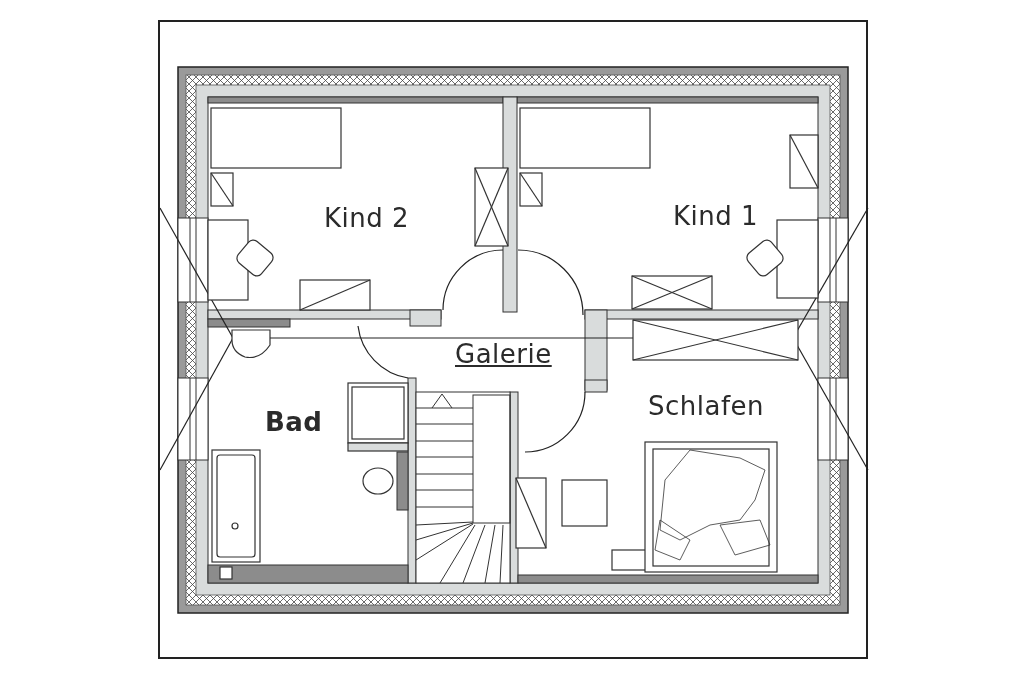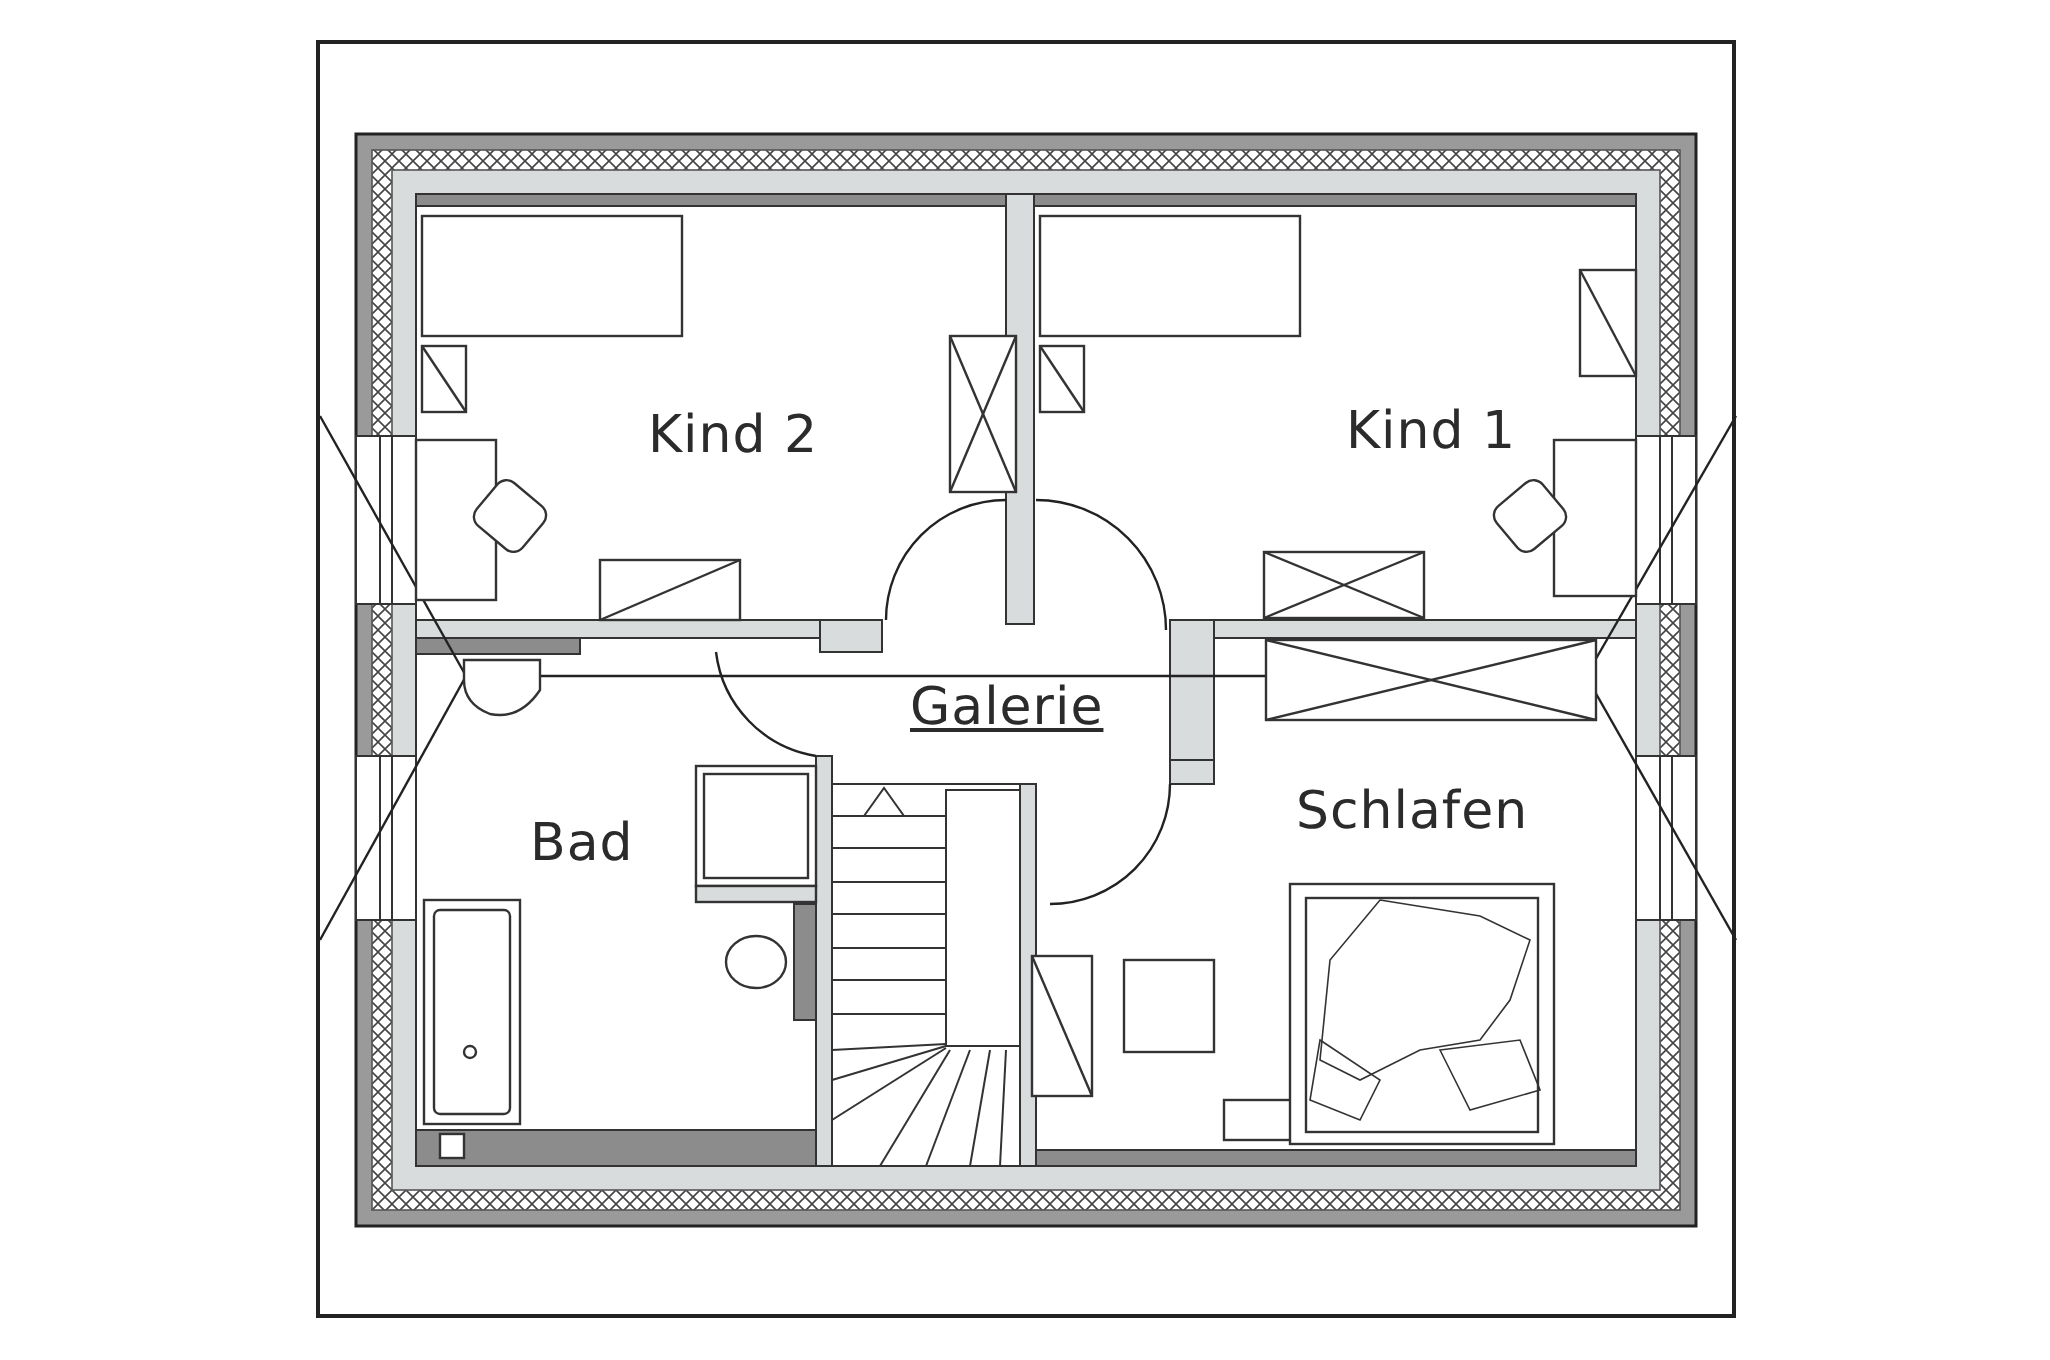--- a/index.html
+++ b/index.html
@@ -152,14 +152,14 @@
     <line x1="463" y1="583" x2="485" y2="525"></line>
       <line x1="485" y1="583" x2="495" y2="525"></line>
     <line x1="500" y1="583" x2="503" y2="525"></line>
     <path d="M432,408 L442,394 L452,408"></path>
   </g>
 </svg>
 
 <div class="room-label" style="left:324px; top:203px;">Kind 2</div>
 <div class="room-label" style="left:625px; top:201px;margin-left:48px;">Kind 1</div>
 <div class="room-label" style="left:455px; top:339px;text-decoration:underline;">Galerie</div>
-<div class="room-label" style="left:265px; top:407px;">Bad</div>
+<div class="room-label" style="left:265px; top:407px;font-weight:bold;">Bad</div>
 <div class="room-label" style="left:648px; top:391px;">Schlafen</div>
 
 </body></html>

